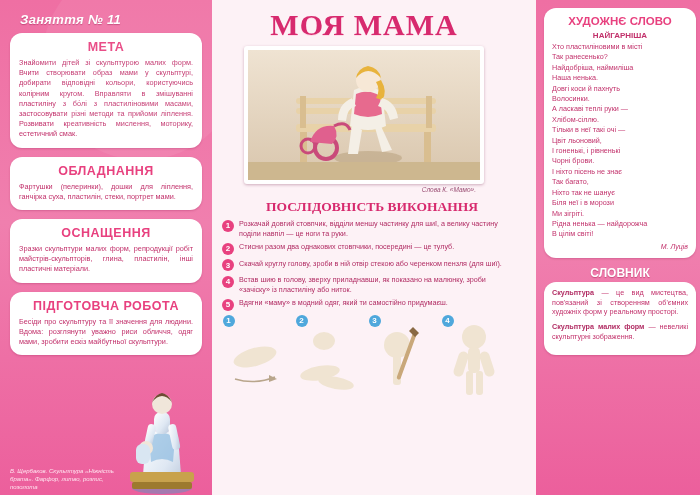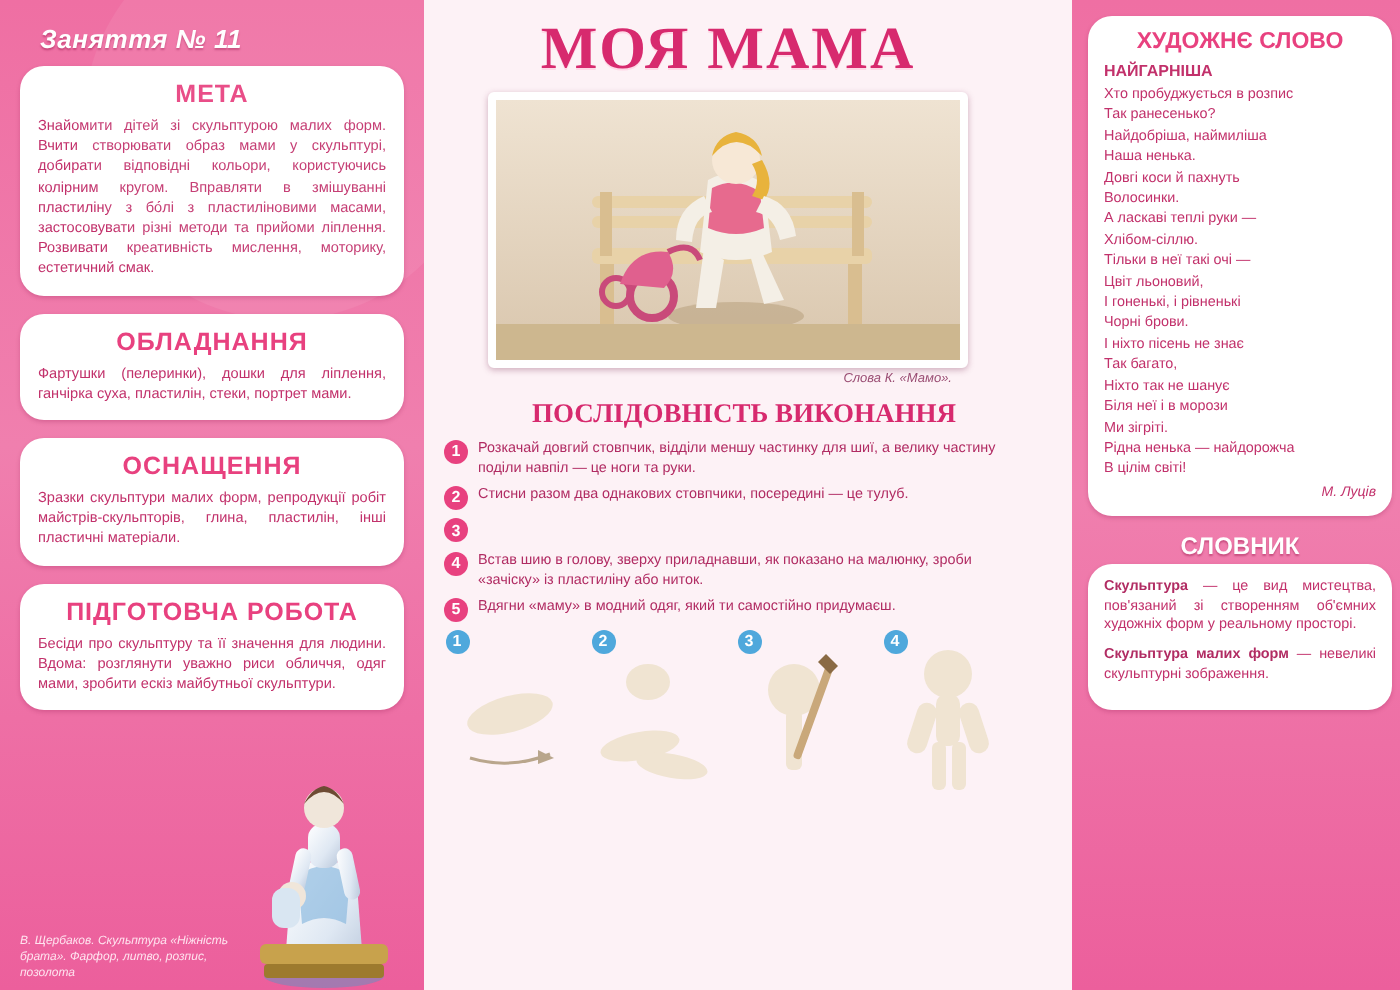--- a/index.html
+++ b/index.html
@@ -93,21 +93,21 @@
     background:#f07aa8;
     background-image:linear-gradient(180deg,#ef6fa3 0%,#f07fae 50%,#ec5f9c 100%);
   }
   .rcard{
     background:#ffffff;border-radius:12px;margin:8px 8px 8px 8px;padding:6px 8px 8px 8px;
     box-shadow:0 1px 2px rgba(140,20,70,.25);
   }
   .rcard h3{
     margin:1px 0 4px 0;text-align:center;color:#e8417f;font-size:11.5px;font-weight:bold;
   }
-  .poem-title{color:#c2316b;font-size:8px;font-weight:bold;margin-bottom:2px;}
+  .poem-title{text-align:center;color:#c2316b;font-size:8px;font-weight:bold;margin-bottom:2px;}
   .poem{color:#c2316b;font-size:7.2px;line-height:10.4px;text-align:left;}
   .poem-author{text-align:right;color:#c2316b;font-size:7px;font-style:italic;margin-top:3px;}
   .dict-hdr{
     text-align:center;color:#ffffff;font-size:12px;font-weight:bold;
     text-shadow:0 1px 1px rgba(150,20,70,.45);margin:4px 0 2px 0;
   }
   .dict{
     background:#ffffff;border-radius:12px;margin:0 8px;padding:6px 8px 8px 8px;
     box-shadow:0 1px 2px rgba(140,20,70,.25);
   }
@@ -215,20 +215,21 @@
       <div class="step">
         <div class="num">1</div>
         <div class="txt">Розкачай довгий стовпчик, відділи меншу частинку для шиї, а велику частину поділи навпіл — це ноги та руки.</div>
       </div>
       <div class="step">
         <div class="num">2</div>
         <div class="txt">Стисни разом два однакових стовпчики, посередині — це тулуб.</div>
       </div>
       <div class="step">
         <div class="num">3</div>
+        <div class="txt">Скачай круглу голову, зроби в ній отвір стекою або черенком пензля (для шиї).</div>
       </div>
       <div class="step">
         <div class="num">4</div>
         <div class="txt">Встав шию в голову, зверху приладнавши, як показано на малюнку, зроби «зачіску» із пластиліну або ниток.</div>
       </div>
       <div class="step">
         <div class="num">5</div>
         <div class="txt">Вдягни «маму» в модний одяг, який ти самостійно придумаєш.</div>
       </div>
     </div>
@@ -271,21 +272,21 @@
         </svg>
       </div>
     </div>
   </div>
 
   <div class="right-col">
     <div class="rcard">
       <h3>ХУДОЖНЄ СЛОВО</h3>
       <div class="poem-title">НАЙГАРНІША</div>
       <div class="poem">
-        <div>Хто пробуджується в розпис</div>
+        <div>Хто пластиліновими в місті</div>
         <div>Так ранесенько?</div>
         <div>Найдобріша, наймиліша</div>
         <div>Наша ненька.</div>
         <div>Довгі коси й пахнуть</div>
         <div>Волосинки.</div>
         <div>А ласкаві теплі руки —</div>
         <div>Хлібом-сіллю.</div>
         <div>Тільки в неї такі очі —</div>
         <div>Цвіт льоновий,</div>
         <div>І гоненькі, і рівненькі</div>

